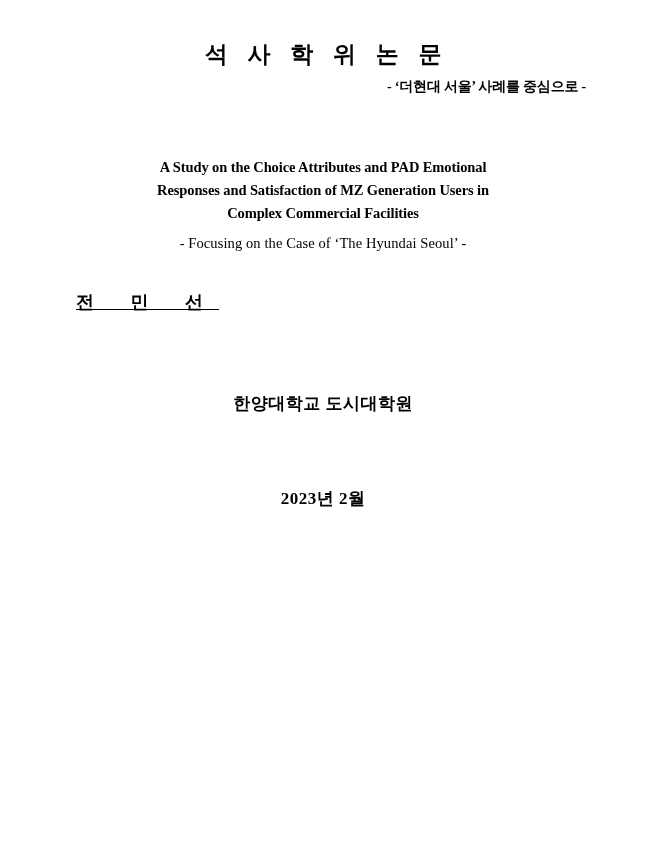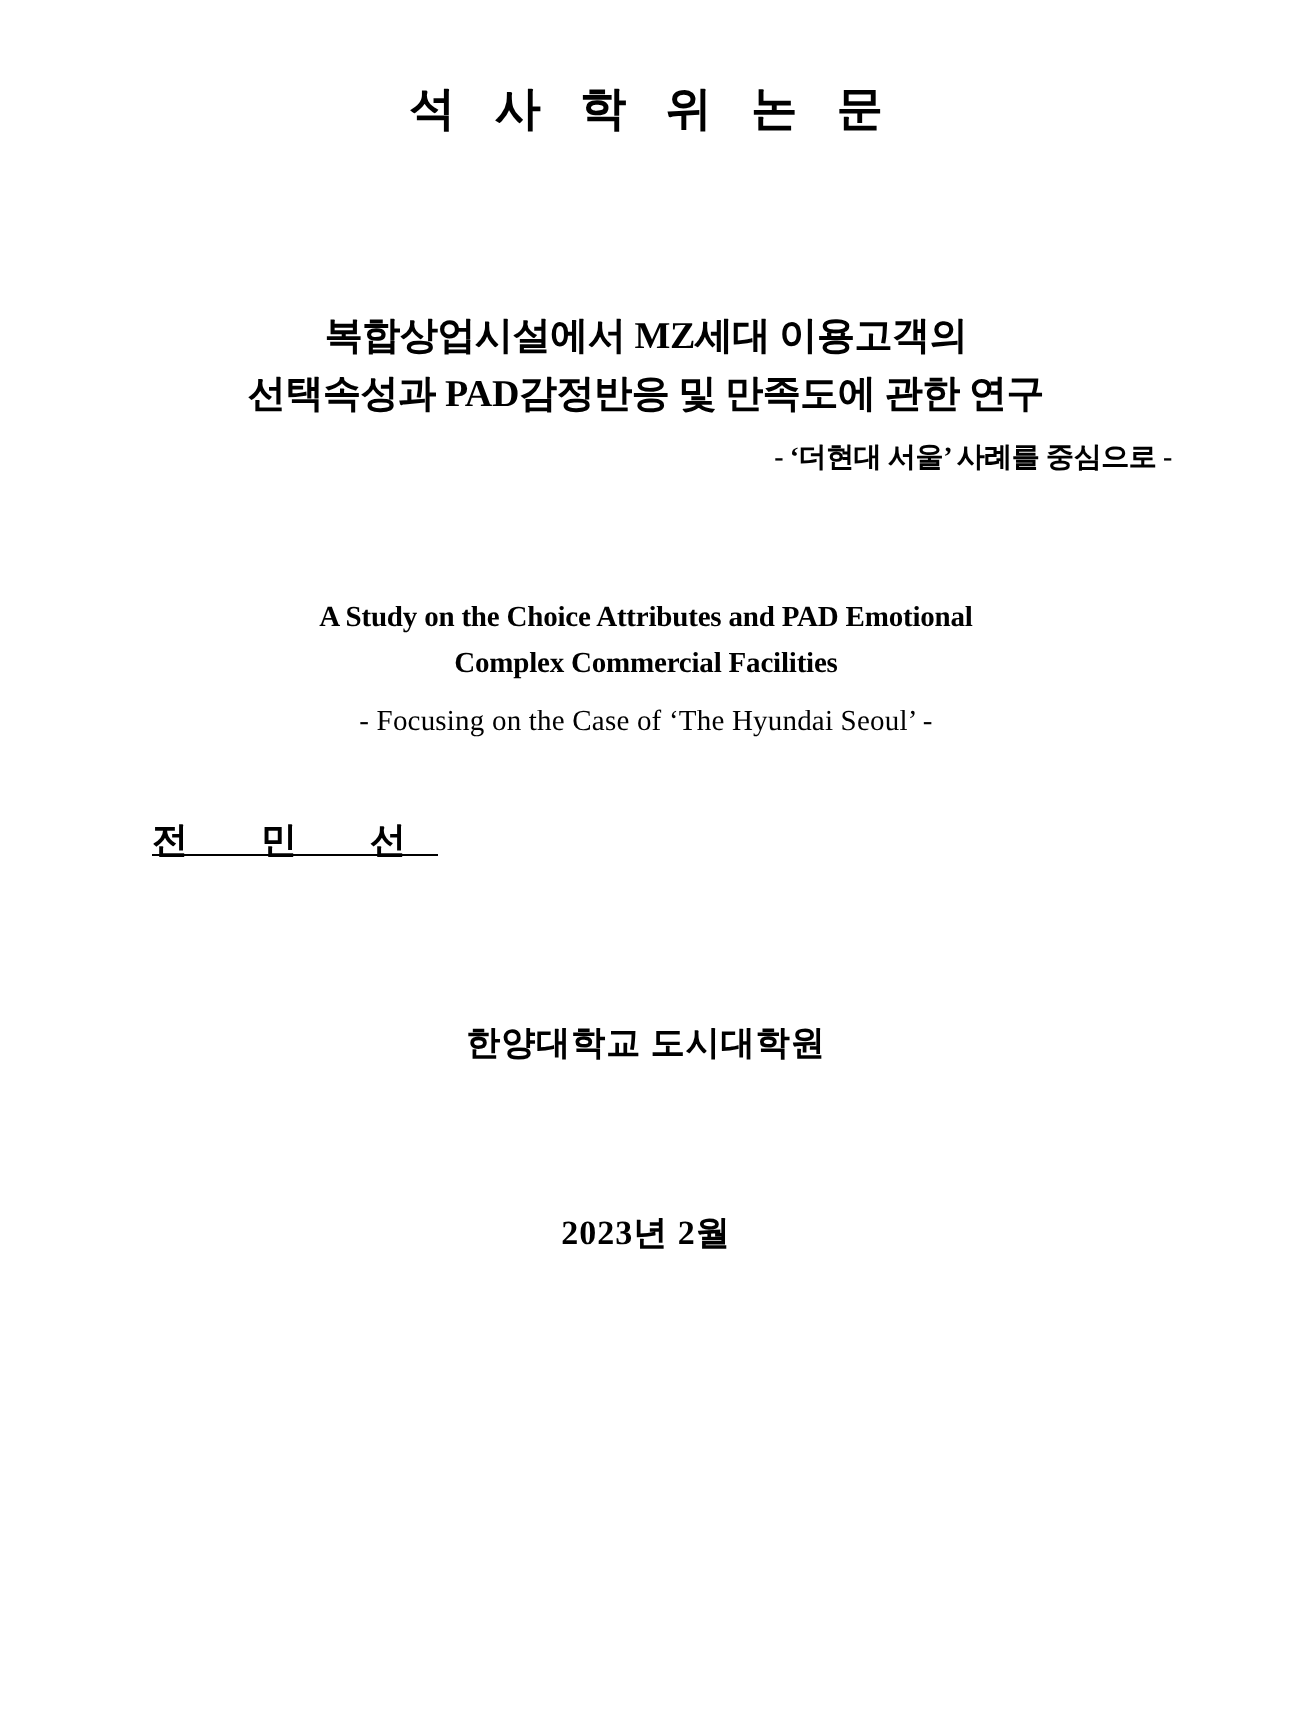--- a/index.html
+++ b/index.html
@@ -89,29 +89,26 @@
     letter-spacing: 0.5px;
   }
 </style>
 </head>
 <body>
 
 <div class="page">
 
   <div class="doc-type">석 사 학 위 논 문</div>
 
-  <div class="title-ko-block">
-    <div class="title-ko-line">복합상업시설에서 MZ세대 이용고객의</div>
-    <div class="title-ko-line">선택속성과 PAD감정반응 및 만족도에 관한 연구</div>
-  </div>
 
   <div class="subtitle-ko">- ‘더현대 서울’ 사례를 중심으로 -</div>
 
   <div class="title-en-block">
     <div class="title-en-line">A Study on the Choice Attributes and PAD Emotional</div>
+    <div class="title-en-line">Responses and Satisfaction of MZ Generation Users in</div>
     <div class="title-en-line">Complex Commercial Facilities</div>
   </div>
 
   <div class="subtitle-en">- Focusing on the Case of ‘The Hyundai Seoul’ -</div>
 
   <div class="author">전   민   선</div>
 
   <div class="institution">한양대학교  도시대학원</div>
 
   <div class="date">2023년    2월</div>

